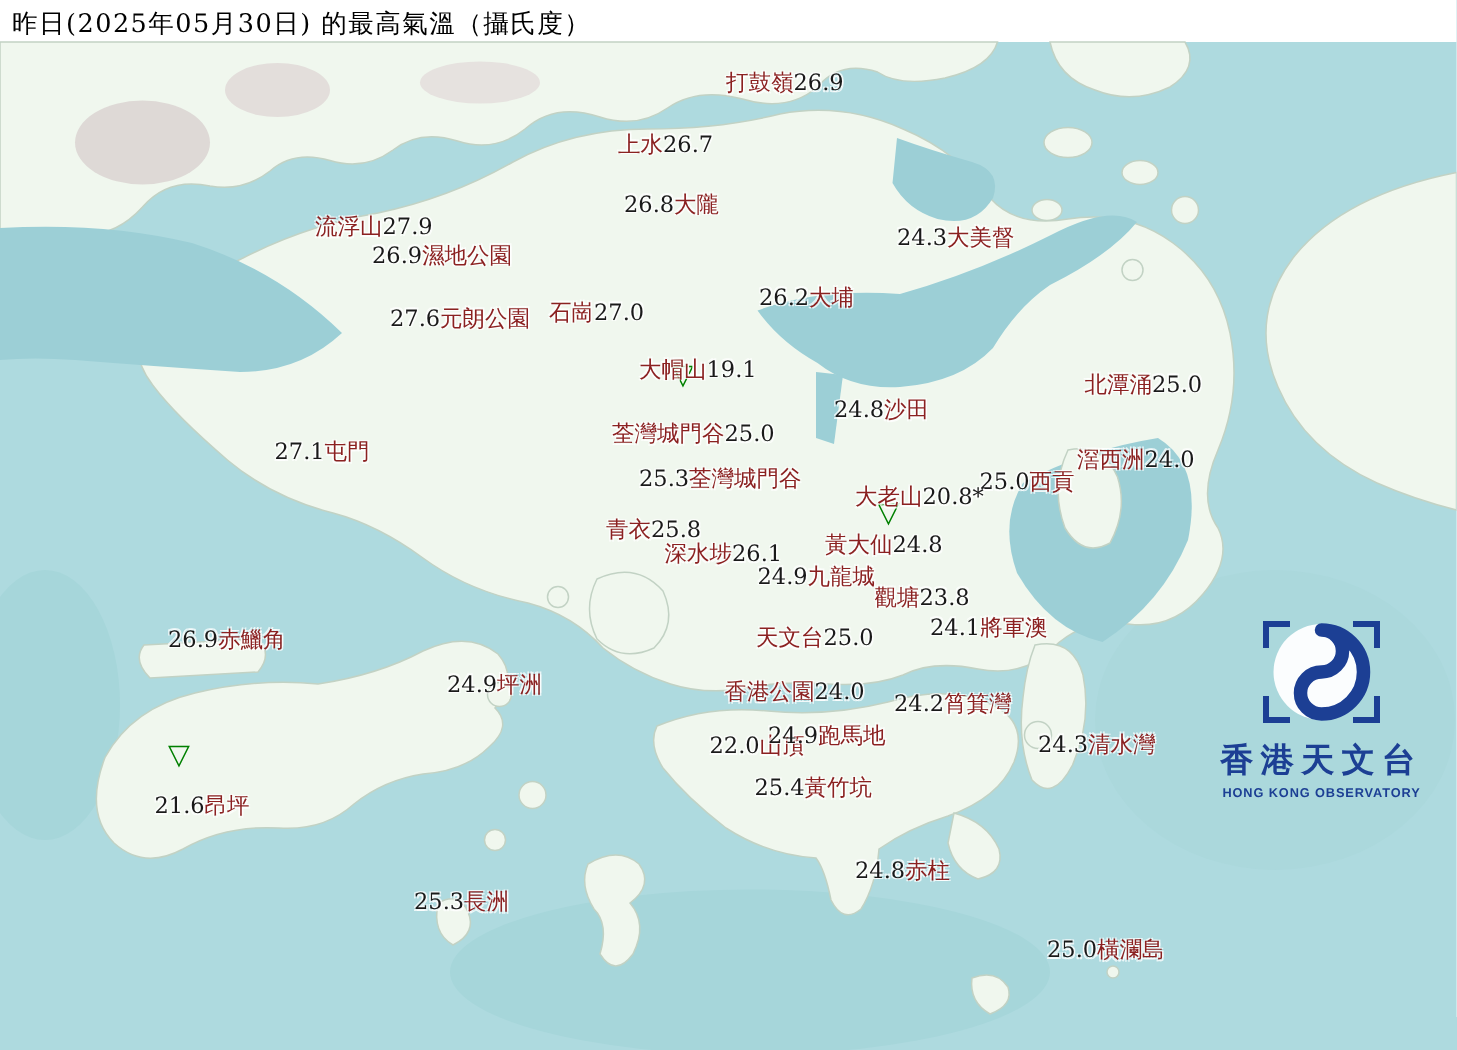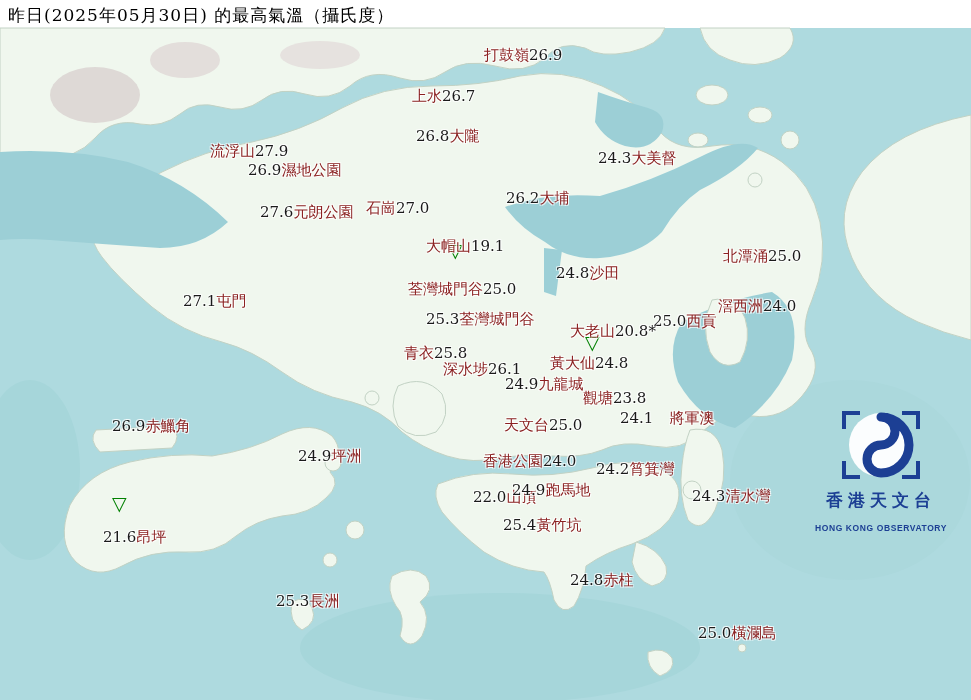--- a/index.html
+++ b/index.html
@@ -30,25 +30,25 @@
   .marker{
     position:absolute;z-index:2;color:var(--marker);
     font-size:19px;line-height:19px;font-weight:bold;
     font-family:"DejaVu Sans","Liberation Sans",sans-serif;
   }
   .logo{
     position:absolute;right:10px;bottom:6px;width:160px;text-align:center;z-index:6;
   }
   .logo svg{display:block;margin:0 auto;}
   .logo-zh{
-    color:var(--logo-blue);font-size:17px;font-weight:bold;letter-spacing:5px;
+    color:var(--logo-blue);font-size:22px;font-weight:bold;letter-spacing:5px;
     margin-top:2px;font-family:"DejaVu Serif","Liberation Serif",serif;
   }
   .logo-en{
-    color:var(--logo-blue);font-size:8.5px;letter-spacing:0.6px;margin-top:11px;
+    color:var(--logo-blue);font-size:8.5px;letter-spacing:0.6px;margin-top:1px;
     font-family:"Liberation Sans","DejaVu Sans",sans-serif;font-weight:bold;
   }
 </style>
 </head>
 <body>
 
 <div id="stage">
 
   <svg id="map-svg" width="971" height="700" viewBox="0 0 971 700" aria-hidden="true">
 
@@ -207,21 +207,21 @@
         <span class="stemp">26.1</span>
       </div>
       <div class="station" style="left: 505px; top: 376px;">
         <span class="stemp">24.9</span>
         <span class="sname">九龍城</span>
       </div>
       <div class="station" style="left: 583px; top: 390px;">
         <span class="sname">觀塘</span>
         <span class="stemp">23.8</span>
       </div>
-      <div class="station" style="left: 620px; top: 410px; gap: 16px;">
+      <div class="station" style="left: 620px; top: 410px;">
         <span class="stemp">24.1</span>
         <span class="sname">將軍澳</span>
       </div>
       <div class="station" style="left: 504px; top: 417px;">
         <span class="sname">天文台</span>
         <span class="stemp">25.0</span>
       </div>
       <div class="station" style="left: 112px; top: 418px;">
         <span class="stemp">26.9</span>
         <span class="sname">赤鱲角</span>

